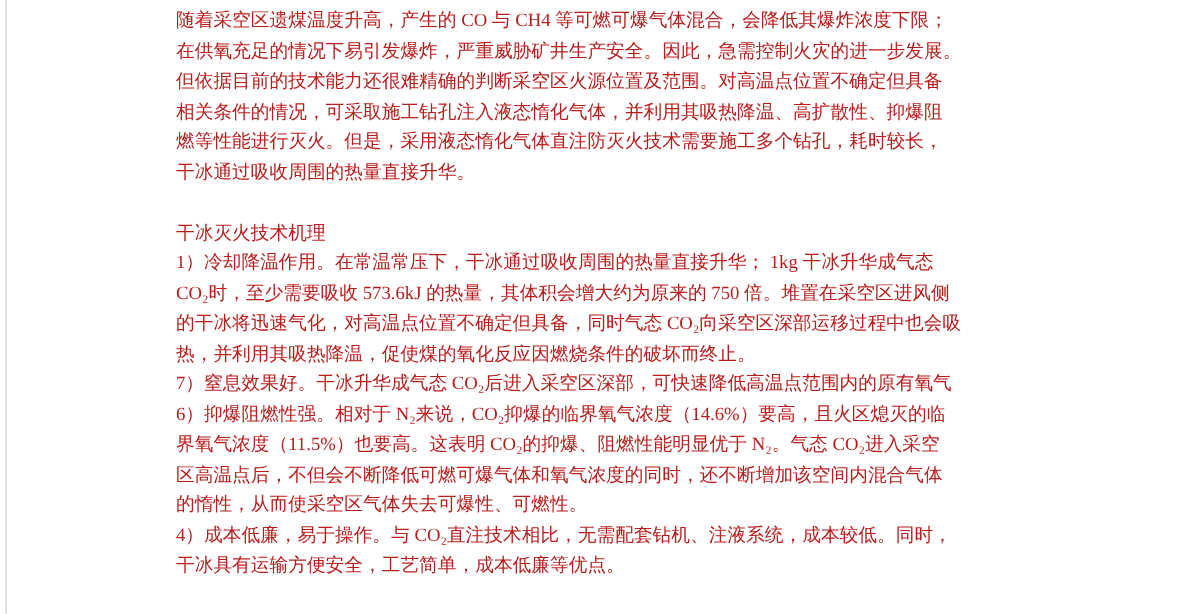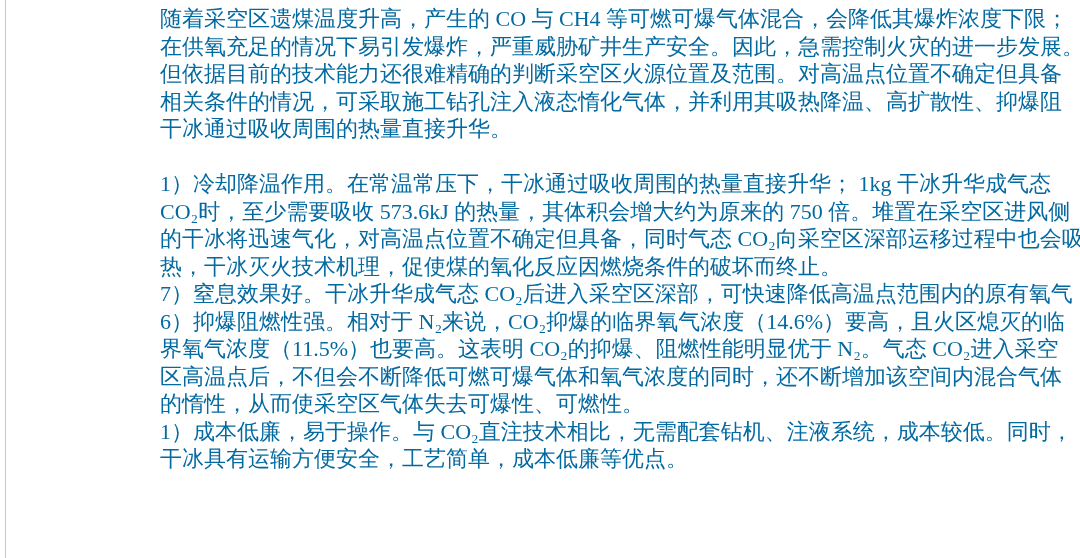--- a/index.html
+++ b/index.html
@@ -21,23 +21,23 @@
     width: 1px;
     height: 558px;
     background: #c6c6c6;
   }
   .text-col {
     position: absolute;
     left: 160px;
     top: 5px;
     width: 800px;
     font-family: "Liberation Serif", "DejaVu Serif", serif;
-    font-size: 22px;
+    font-size: 17px;
     line-height: 27.5px;
-    color: #0369a1;
+    color: #b91c1c;
   }
   .line {
     height: 27.5px;
     white-space: pre;
     overflow: visible;
   }
   .blank {
     height: 27.5px;
   }
   .heading {
@@ -49,30 +49,32 @@
 <body>
 
 <div class="screen">
   <div class="page-edge"></div>
 
   <div class="text-col">
     <div class="line">随着采空区遗煤温度升高，产生的 CO 与 CH4 等可燃可爆气体混合，会降低其爆炸浓度下限；</div>
     <div class="line">在供氧充足的情况下易引发爆炸，严重威胁矿井生产安全。因此，急需控制火灾的进一步发展。</div>
     <div class="line">但依据目前的技术能力还很难精确的判断采空区火源位置及范围。对高温点位置不确定但具备</div>
     <div class="line">相关条件的情况，可采取施工钻孔注入液态惰化气体，并利用其吸热降温、高扩散性、抑爆阻</div>
+    <div class="line">燃等性能进行灭火。但是，采用液态惰化气体直注防灭火技术需要施工多个钻孔，耗时较长，</div>
     <div class="line">干冰通过吸收周围的热量直接升华。</div>
 
     <div class="blank"></div>
 
+    <div class="heading">干冰灭火技术机理</div>
 
     <div class="line">1）冷却降温作用。在常温常压下，干冰通过吸收周围的热量直接升华； 1kg 干冰升华成气态</div>
     <div class="line">CO₂时，至少需要吸收 573.6kJ 的热量，其体积会增大约为原来的 750 倍。堆置在采空区进风侧</div>
     <div class="line">的干冰将迅速气化，对高温点位置不确定但具备，同时气态 CO₂向采空区深部运移过程中也会吸</div>
-    <div class="line">热，干冰灭火技术机理，促使煤的氧化反应因燃烧条件的破坏而终止。</div>
+    <div class="line">热，并利用其吸热降温，促使煤的氧化反应因燃烧条件的破坏而终止。</div>
     <div class="line">7）窒息效果好。干冰升华成气态 CO₂后进入采空区深部，可快速降低高温点范围内的原有氧气</div>
     <div class="line">6）抑爆阻燃性强。相对于 N₂来说，CO₂抑爆的临界氧气浓度（14.6%）要高，且火区熄灭的临</div>
     <div class="line">界氧气浓度（11.5%）也要高。这表明 CO₂的抑爆、阻燃性能明显优于 N₂。气态 CO₂进入采空</div>
     <div class="line">区高温点后，不但会不断降低可燃可爆气体和氧气浓度的同时，还不断增加该空间内混合气体</div>
     <div class="line">的惰性，从而使采空区气体失去可爆性、可燃性。</div>
-    <div class="line">1）成本低廉，易于操作。与 CO₂直注技术相比，无需配套钻机、注液系统，成本较低。同时，</div>
+    <div class="line">4）成本低廉，易于操作。与 CO₂直注技术相比，无需配套钻机、注液系统，成本较低。同时，</div>
     <div class="line">干冰具有运输方便安全，工艺简单，成本低廉等优点。</div>
   </div>
 </div>
 
 </body></html>

